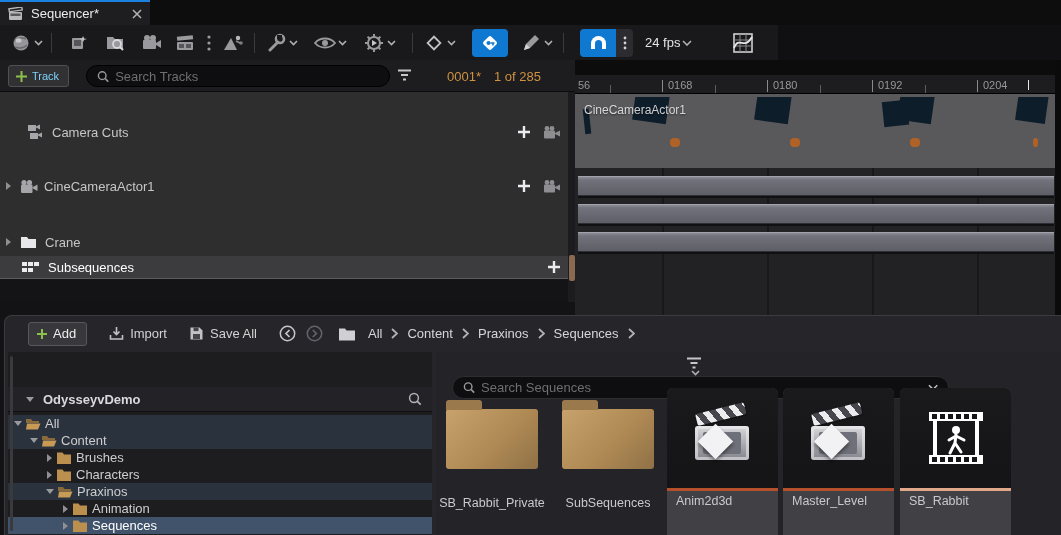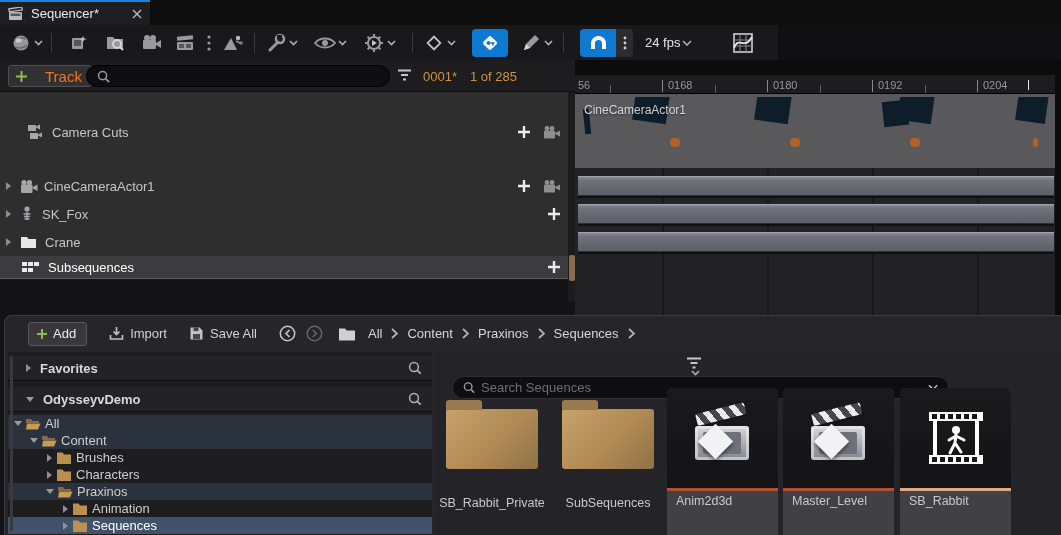--- a/index.html
+++ b/index.html
@@ -26,27 +26,27 @@
   .magnet-left { width:36px; background:#0f79d2; display:flex; align-items:center; justify-content:center; }
   .magnet-right { width:17px; background:#2c2c30; display:flex; align-items:center; justify-content:center; }
   .magnet { width:15px; height:13px; border:4px solid #fff; border-bottom:none; border-radius:8px 8px 0 0; }
   .fps { font-size:13px; color:#e4e4e6; margin:0 4px 0 12px; }
   .toolbar-dark-right { left:778px; top:25px; width:283px; height:35px; background:#101012; }
 
   
   .seq-header { left:0; top:60px; width:575px; height:32px; background:#1d1d20; border-bottom:1px solid #0c0c0d; }
   .track-btn { left:8px; top:65px; height:22px; padding:0 9px 0 6px; background:#313134;
                border:1px solid #505054; border-radius:3px; display:flex; align-items:center; gap:4px; }
-  .track-btn span { font-size:15px; color:#f97316;margin-left:13px; }
+  .track-btn span { font-size:11px; color:#7dd3fc; }
   .pill { background:#0e0e10; border:1px solid #000; border-radius:12px; display:flex; align-items:center;
           gap:6px; padding:0 10px; }
   .pill input { background:transparent; border:none; outline:none; color:#b9b9bd; font-size:13px;
                 font-family:"Liberation Sans",sans-serif; width:100%; }
   .pill input::placeholder { color:#6e6e73; }
-  .orange { color:#cf9240; font-size:13px; }
+  .orange { color:#cf9240; font-size:13px;margin-left:24px; }
 
   
   .rows-bg { left:0; top:92px; width:575px; height:187px; background:#2e2e2f; }
   .rows-below { left:0; top:279px; width:575px; height:23px; background:#141416; }
   .trow { position:absolute; left:0; width:569px; display:flex; align-items:center; }
   .trow .lbl { font-size:13px; color:#c6c6c6; }
   .trow .right-btns { margin-left:auto; display:flex; align-items:center; gap:10px; padding-right:8px; }
   .tri-r { width:0; height:0; border-left:5px solid #8f8f94; border-top:4px solid transparent; border-bottom:4px solid transparent; }
   .seq-scroll { left:568px; top:92px; width:7px; height:210px; background:#1c1c1e; }
   .seq-scroll-thumb { left:569px; top:255px; width:6px; height:26px; background:#8a6b50; border-radius:2px; }
@@ -318,20 +318,21 @@
     <svg width="13" height="13" viewBox="0 0 13 13">
         <path d="M6.5 1v11M1 6.5h11" stroke="#8dc04a" stroke-width="2"></path>
       </svg>
     <span>Track</span>
   </div>
   <div class="abs pill" style="left:86px; top:65px; width:304px; height:22px;">
     <svg width="13" height="13" viewBox="0 0 14 14">
       <circle cx="6" cy="6" r="4.4" fill="none" stroke="#9a9a9e" stroke-width="1.6"></circle>
         <path d="M9.5 9.5l3.5 3.5" stroke="#9a9a9e" stroke-width="1.8"></path>
     </svg>
+    <input placeholder="Search Tracks" style="">
   </div>
   <div class="abs" style="left:397px; top:69px;">
     <svg width="15" height="13" viewBox="0 0 15 13">
       <path d="M1 1.5h13M4 6h7M6 10.5h3" stroke="#c6c6ca" stroke-width="1.8"></path>
     </svg>
   </div>
   <div class="abs orange" style="left:423px; top:69px;">0001*</div>
   <div class="abs orange" style="left:470px; top:69px;">1 of 285</div>
 
   <div class="abs rows-bg"></div>
@@ -377,35 +378,20 @@
         </svg>
       <svg width="20" height="15" viewBox="0 0 20 15">
         <circle cx="6" cy="3.5" r="2.4" fill="#8e8e92"></circle>
           <circle cx="11" cy="3.5" r="2.4" fill="#8e8e92"></circle>
         <rect x="3" y="5.5" width="11" height="8" rx="1" fill="#8e8e92"></rect>
           <path d="M14 8l5-2.6v6L14 9z" fill="#8e8e92"></path>
       </svg>
     </span>
   </div>
 
-  <div class="trow" style="top:203px; height:22px;">
-    <span class="tri-r" style="margin-left:6px"></span>
-    <span style="margin-left:9px">
-      <svg width="14" height="17" viewBox="0 0 14 17">
-        <circle cx="7" cy="3" r="2.6" fill="#a6a6aa"></circle>
-        <path d="M7 6v8M3.5 8h7M4 10.5h6M4.5 13h5" stroke="#a6a6aa" stroke-width="1.5"></path>
-      </svg>
-    </span>
-    <span class="lbl" style="margin-left:8px">SK_Fox</span>
-    <span class="right-btns">
-      <svg width="14" height="14" viewBox="0 0 14 14">
-          <path d="M7 1v12M1 7h12" stroke="#ececee" stroke-width="2.4"></path>
-        </svg>
-    </span>
-  </div>
 
   <div class="trow" style="top:231px; height:22px;">
     <span class="tri-r" style="margin-left:6px"></span>
     <span style="margin-left:9px">
       <svg width="17" height="14" viewBox="0 0 17 14">
         <path d="M1 2h6l1.5 2H16v9H1z" fill="#e8e8ea"></path>
       </svg>
     </span>
     <span class="lbl" style="margin-left:8px">Crane</span>
   </div>
@@ -542,28 +528,20 @@
     </span>
     <span class="crumb">Sequences</span>
     <span class="crumb-sep">
       <svg width="7" height="11" viewBox="0 0 7 11">
           <path d="M1 1l5 4.5L1 10" stroke="#b2b2b6" stroke-width="1.8" fill="none"></path>
         </svg>
     </span>
   </div>
 
   <div class="abs cb-left">
-    <div class="panel-hdr" style="top:4px">
-      <span class="tri-r"></span>
-      <span class="hlbl">Favorites</span>
-      <svg width="14" height="14" viewBox="0 0 14 14">
-        <circle cx="6" cy="6" r="4.4" fill="none" stroke="#b2b2b6" stroke-width="1.5"></circle>
-          <path d="M9.3 9.3l3.4 3.4" stroke="#b2b2b6" stroke-width="1.7"></path>
-      </svg>
-    </div>
     <div class="panel-hdr" style="top:35px">
       <span class="tri-d"></span>
       <span class="hlbl">OdysseyvDemo</span>
       <svg width="14" height="14" viewBox="0 0 14 14">
         <circle cx="6" cy="6" r="4.4" fill="none" stroke="#b2b2b6" stroke-width="1.5"></circle>
           <path d="M9.3 9.3l3.4 3.4" stroke="#b2b2b6" stroke-width="1.7"></path>
       </svg>
     </div>
 
     <div class="tree">

